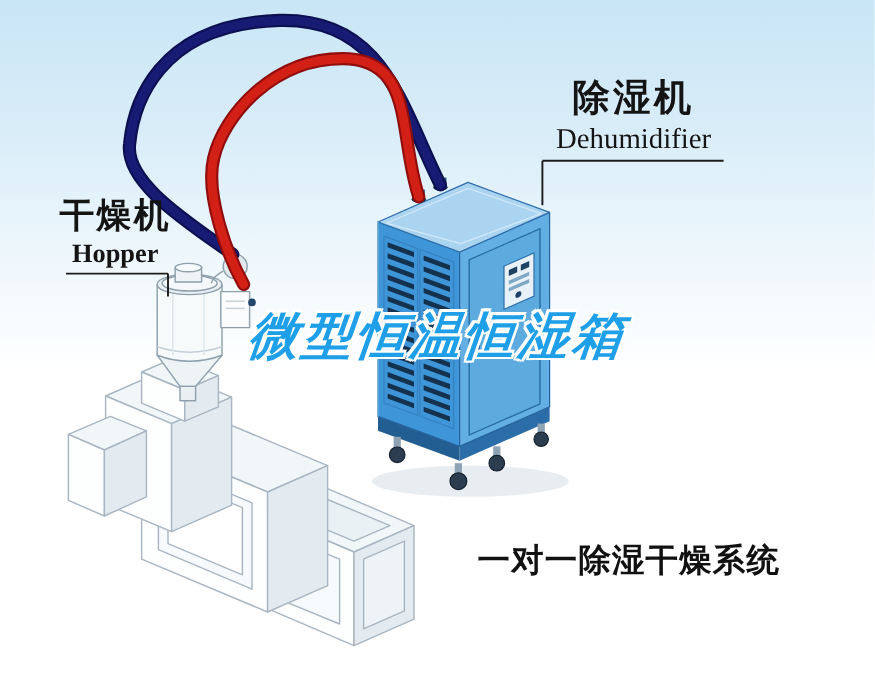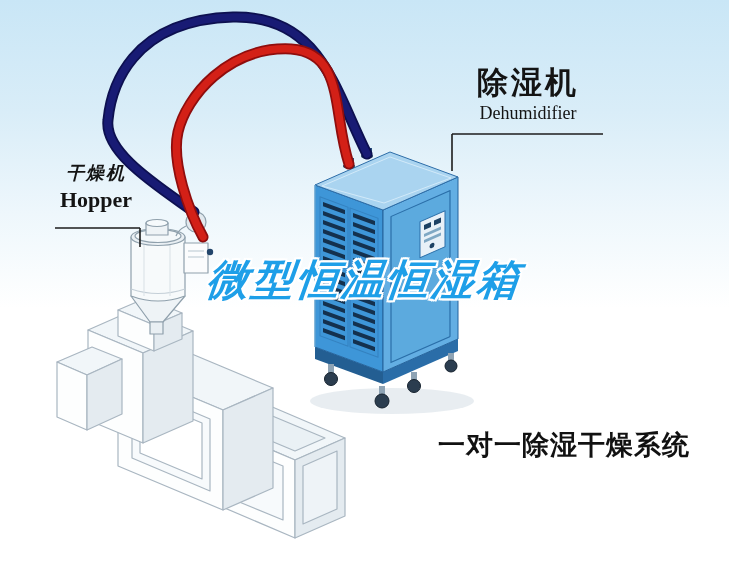--- a/index.html
+++ b/index.html
@@ -8,33 +8,33 @@
   .canvas {
     position:relative; width:729px; height:561px; overflow:hidden;
     background:linear-gradient(180deg,#c9e6f6 0%, #d9edf8 20%, #eef7fc 38%, #ffffff 55%, #ffffff 100%);
   }
   svg.scene { position:absolute; left:0; top:0; width:729px; height:561px; }
   .callout { position:absolute; text-align:center; color:#141414; }
   .callout .zh { font-weight:bold; line-height:1.05; letter-spacing:3px; }
   .callout .en { font-family:"Liberation Serif","DejaVu Serif",serif; margin-top:4px; }
   .callout-dehumidifier { left:450px; top:66px; width:156px; }
   .callout-dehumidifier .zh { font-size:31px; }
-  .callout-dehumidifier .en { font-size:18px;font-family:Liberation Serif, serif; }
+  .callout-dehumidifier .en { font-size:24px;font-family:Liberation Serif, serif; }
   .callout-hopper { left:48px; top:164px; width:96px; }
-  .callout-hopper .zh { font-size:18px; letter-spacing:2px;font-style:italic; }
+  .callout-hopper .zh { font-size:29px; letter-spacing:2px; }
   .callout-hopper .en { font-size:22px;font-weight:bold; }
   .watermark {
     position:absolute; left:0; right:0; top:252px; text-align:center;
     font-size:42px; font-weight:bold; font-style:italic; letter-spacing:3px;
     color:#1e9fe8; transform:skewX(-6deg);
     text-shadow:
       -2px -2px 0 #fff, 2px -2px 0 #fff, -2px 2px 0 #fff, 2px 2px 0 #fff,
       0 -2px 0 #fff, 0 2px 0 #fff, -2px 0 0 #fff, 2px 0 0 #fff;
   }
-  .caption { position:absolute; left:398px; top:427px; width:292px; text-align:right; color:#111; }
+  .caption { position:absolute; left:398px; top:449px; width:292px; text-align:left; color:#111; }
   .caption-zh { font-size:27px; font-weight:bold; letter-spacing:1px; }
   .caption-en { font-family:"Liberation Serif","DejaVu Serif",serif; font-size:21px; margin-top:9px; }
 </style>
 </head>
 <body>
 
 <div class="canvas">
 
   <svg class="scene" viewBox="0 0 729 561">
     <defs>

